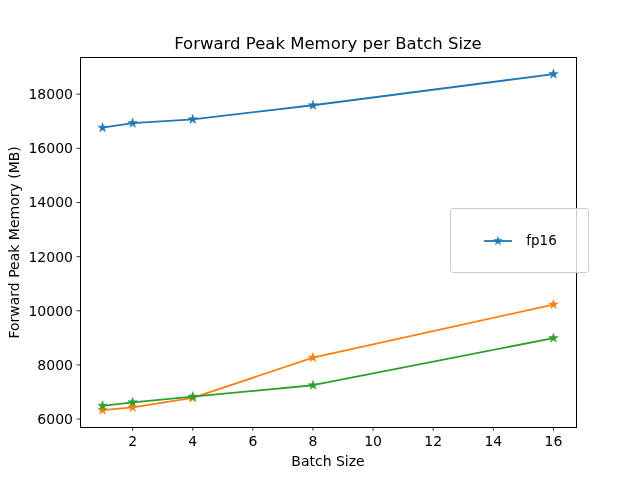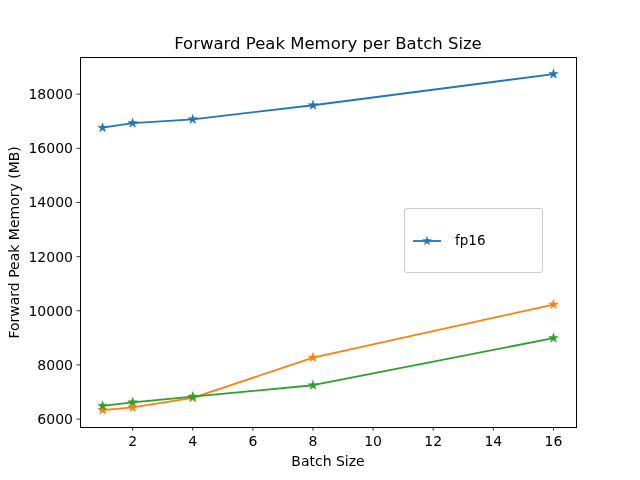--- a/index.html
+++ b/index.html
@@ -5,25 +5,25 @@
   html,body { margin:0; padding:0; background:#ffffff; }
   .figure {
     position:relative; width:640px; height:480px; background:#ffffff;
     font-family:"DejaVu Sans", sans-serif; overflow:hidden;
   }
   svg text { font-family:"DejaVu Sans", sans-serif; fill:#000000; }
   .title-text   { font-size:16.5px; }
   .axis-label   { font-size:14px; }
   .tick-label   { font-size:14px; }
   .legend {
-    position:absolute; left:404px; top:208px; width:139px; height:65px;
+    position:absolute; left:450px; top:208px; width:139px; height:65px;
     box-sizing:border-box; background:rgba(255,255,255,0.8);
     border:1px solid #cccccc; border-radius:3px;
     padding:4px 6px 4px 7px;
-    display:flex; flex-direction:column; justify-content:space-around;
+    display:flex; flex-direction:row; justify-content:space-around;
   }
   .legend-row { display:flex; align-items:center; }
   .legend-sample { flex:0 0 30px; height:12px; margin-right:13px; }
   .legend-label { font-size:13.5px; color:#000; line-height:1; white-space:nowrap; }
 </style>
 </head>
 <body>
 
 <div class="figure">
   <svg id="plot" width="640" height="480" viewBox="0 0 640 480">

